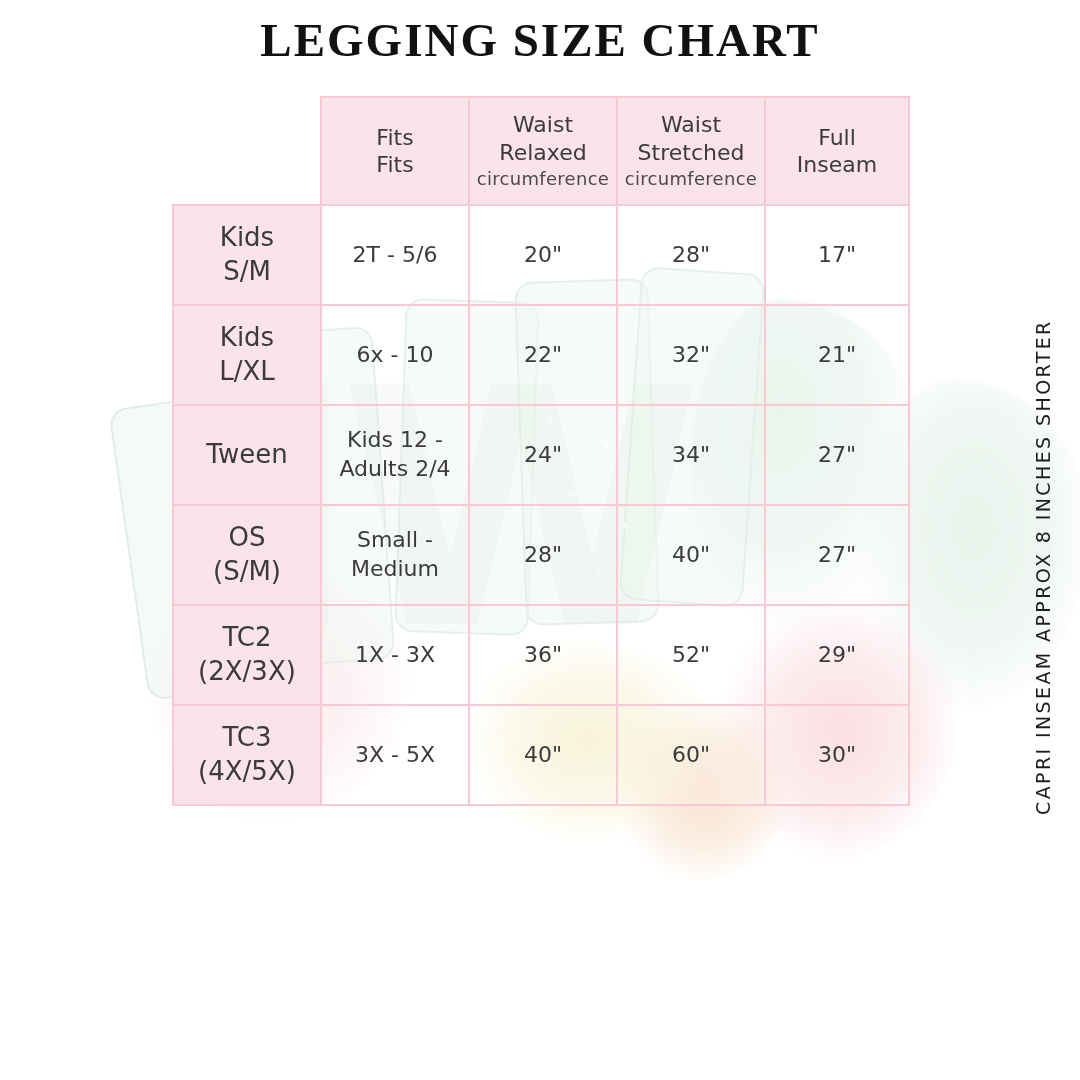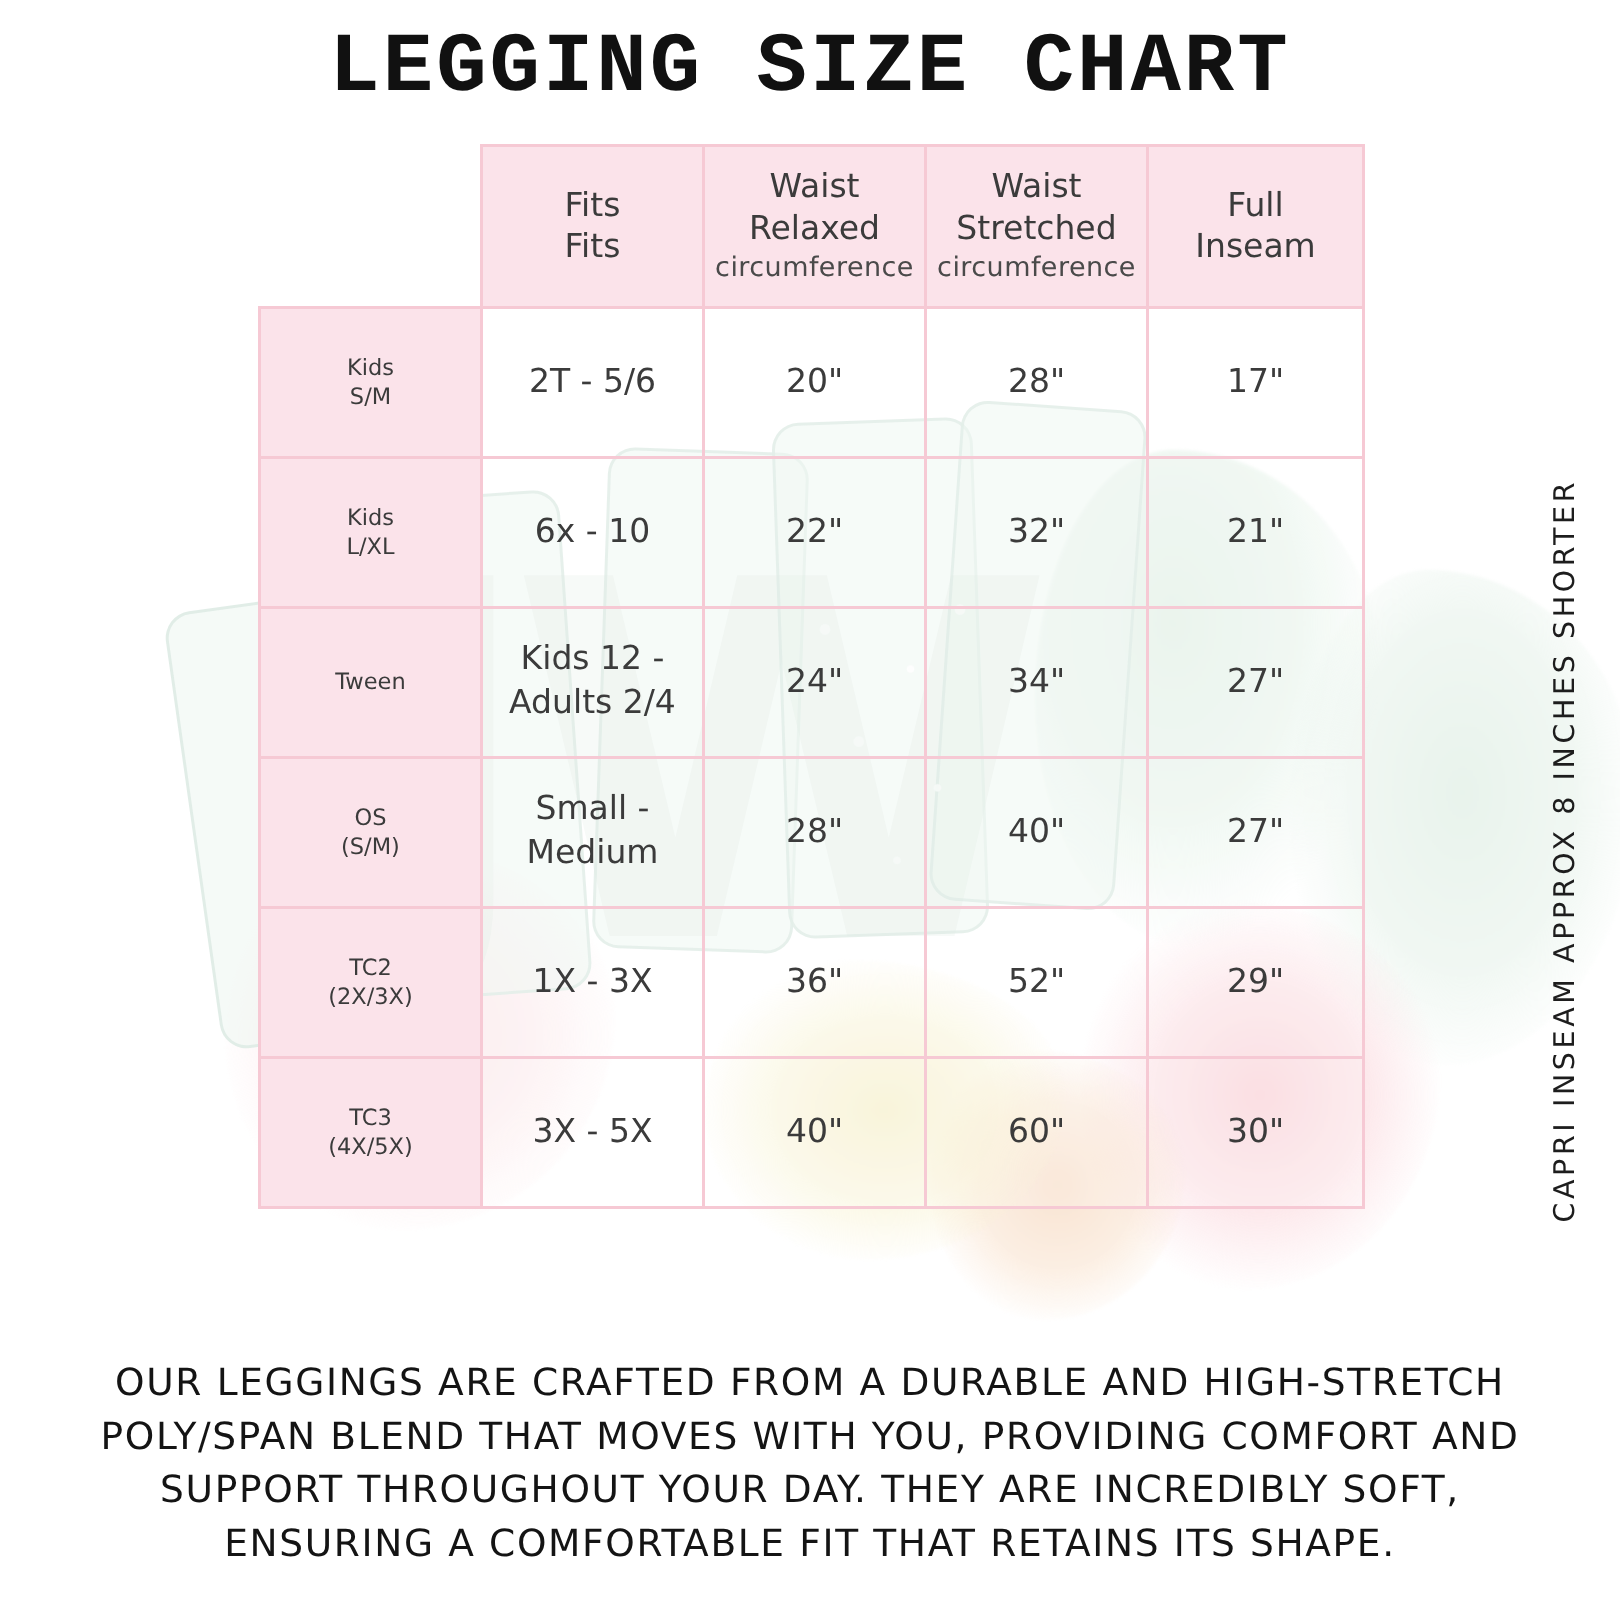--- a/index.html
+++ b/index.html
@@ -100,22 +100,22 @@
   
   .page {
     position: relative;
     z-index: 2;
     width: 1080px;
     height: 1080px;
   }
 
   .chart-title {
     text-align: center;
-    font-family: Liberation Mono, monospace;
-    font-size: 56px;
+    font-family: Liberation Serif, serif;
+    font-size: 47px;
     font-weight: bold;
     letter-spacing: 2px;
     color: #111111;
     padding-top: 16px;
     line-height: 1.05;
   }
 
   .table-wrap {
     position: absolute;
     left: 172px;
@@ -163,21 +163,21 @@
   }
 
   tbody td {
     height: 96px;
     font-size: 22px;
     line-height: 1.3;
     background: rgba(255,255,255,0.18);
   }
   tbody td.rowhead {
     background: #fbe3ea;
-    font-size: 15px;
+    font-size: 26px;
   }
   tbody td .line2 { display: block; }
 
   .side-note {
     position: absolute;
     right: 26px;
     top: 255px;
     height: 560px;
     writing-mode: vertical-rl;
     transform: rotate(180deg);
@@ -337,15 +337,14 @@
           <td>40"</td>
           <td>60"</td>
           <td>30"</td>
         </tr>
       </tbody>
     </table>
   </div>
 
   <div class="side-note">CAPRI INSEAM APPROX 8 INCHES SHORTER</div>
 
-  <div class="footnote">OUR LEGGINGS ARE CRAFTED FROM A DURABLE AND HIGH-STRETCH POLY/SPAN BLEND THAT MOVES WITH YOU, PROVIDING COMFORT AND SUPPORT THROUGHOUT YOUR DAY. THEY ARE INCREDIBLY SOFT, ENSURING A COMFORTABLE FIT THAT RETAINS ITS SHAPE.</div>
 
 </div>
 
 </body></html>

